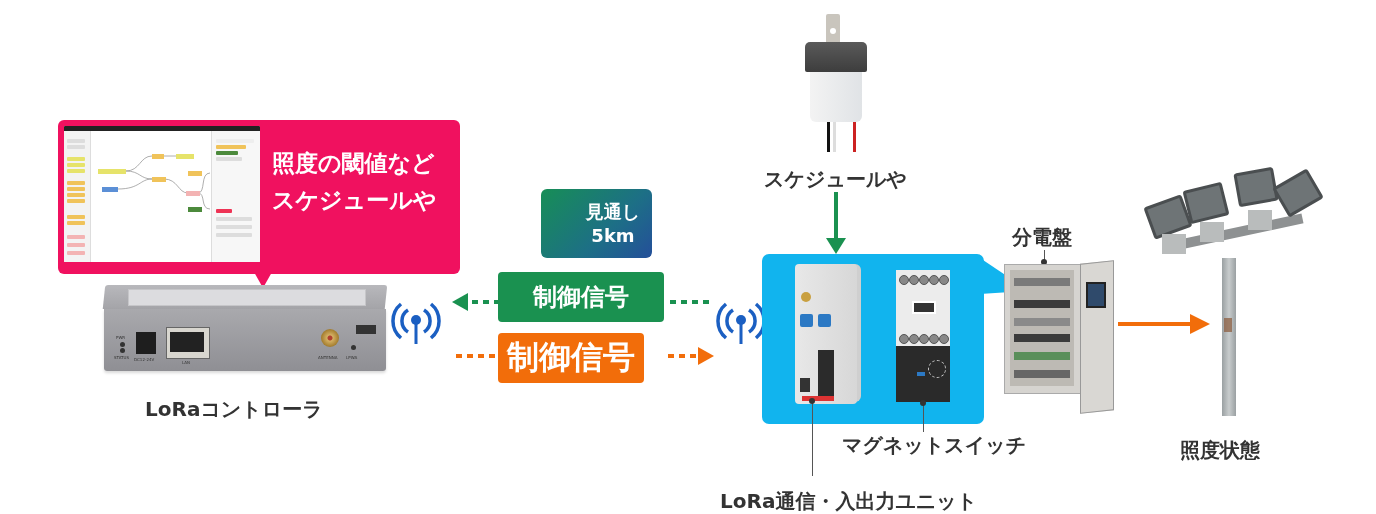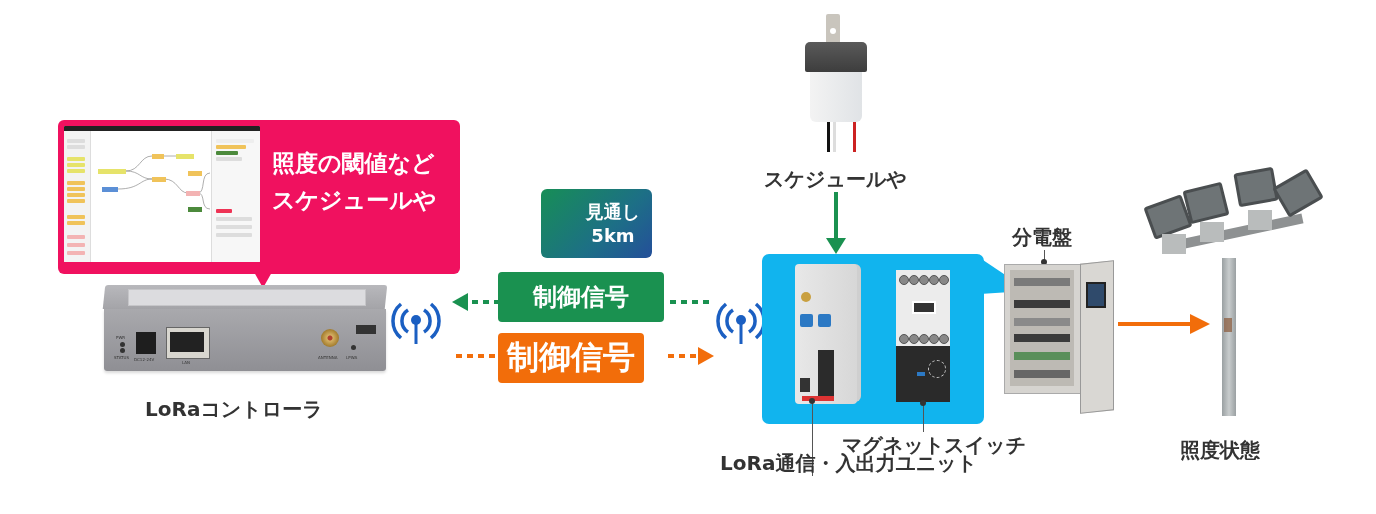--- a/index.html
+++ b/index.html
@@ -234,21 +234,21 @@
 <div class="abs mag-screw" style="left:939px;top:334px;"></div>
 <div class="abs mag-bottom"></div>
 <div class="abs" style="left:928px;top:360px;width:16px;height:16px;border-radius:50%;border:1px dashed #ccc;"></div>
 <div class="abs" style="left:917px;top:372px;width:8px;height:4px;background:#2c79c4;"></div>
 
 <div class="abs leader" style="left:812px;top:402px;width:1px;height:74px;"></div>
 <div class="abs dot" style="left:809px;top:398px;"></div>
 <div class="abs leader" style="left:923px;top:404px;width:1px;height:28px;"></div>
 <div class="abs dot" style="left:920px;top:400px;"></div>
 <div class="abs label" style="left:842px;top:432px;">マグネットスイッチ</div>
-<div class="abs label" style="left:720px;top:450px;">LoRa通信・入出力ユニット</div>
+<div class="abs label" style="left:720px;top:488px;">LoRa通信・入出力ユニット</div>
 
 <div class="abs label" style="left:1012px;top:224px;">分電盤</div>
 <div class="abs leader" style="left:1044px;top:250px;width:1px;height:12px;"></div>
 <div class="abs dot" style="left:1041px;top:259px;"></div>
 <div class="abs panel-body"></div>
 <div class="abs panel-inner"></div>
 <div class="abs panel-row" style="top:278px;background:#7a7a7a;"></div>
 <div class="abs panel-row" style="top:300px;"></div>
 <div class="abs panel-row" style="top:318px;background:#8a8a8a;"></div>
 <div class="abs panel-row" style="top:334px;"></div>

